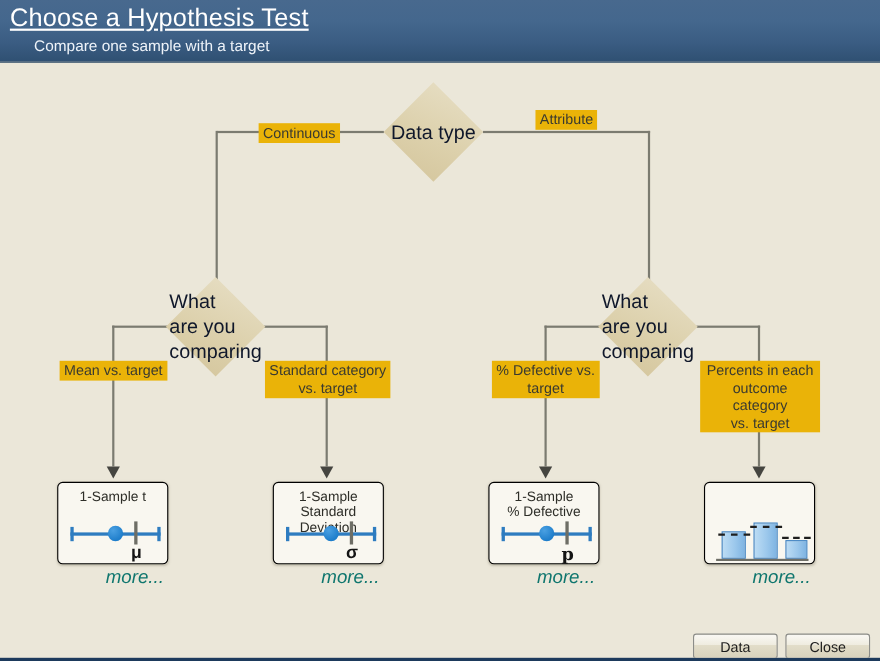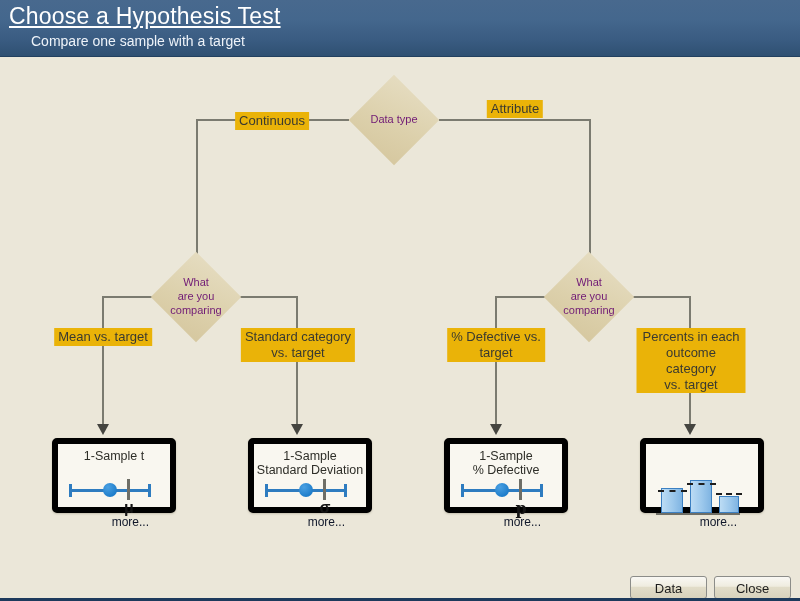--- a/index.html
+++ b/index.html
@@ -26,42 +26,42 @@
   }
   
   .diamond{position:absolute;width:90px;height:90px;}
   .diamond .shape{
     position:absolute;left:13px;top:13px;width:64px;height:64px;
     transform:rotate(45deg);
     background:linear-gradient(160deg,#e5dcc0 0%,#dcd0ab 60%,#d6c8a0 100%);
   }
   .diamond .dlabel{
     position:absolute;left:0;top:0;width:100%;height:100%;
-    display:flex;align-items:center;justify-content:center;text-align:center;
-    font-size:11px;line-height:1.25;color:#701a75;white-space:pre-line;
+    display:flex;align-items:center;justify-content:center;text-align:left;
+    font-size:18px;line-height:1.25;color:#0f172a;white-space:pre-line;
   }
   
   .blabel{
     position:absolute;transform:translateX(-50%);
     background:#eab308;padding:1px 4px;
     font-size:13px;line-height:1.22;color:#3a3a30;text-align:center;white-space:pre-line;
   }
   
   .card{
-    position:absolute;width:124px;height:75px;box-sizing:border-box;
-    background:#f9f7f0;border:6px solid #000000;border-radius:5px;
+    position:absolute;width:101px;height:75px;box-sizing:border-box;
+    background:#f9f7f0;border:1px solid #000000;border-radius:5px;
     box-shadow:0 1px 2px rgba(120,115,95,.35);cursor:pointer;
   }
   .card-title{
     position:absolute;left:0;top:5px;width:100%;
     text-align:center;font-size:12.5px;line-height:1.15;color:#2e2e28;white-space:pre-line;
   }
   .more{
     position:absolute;width:104px;text-align:right;padding-right:7px;box-sizing:border-box;
-    font-size:12px;color:#0f172a;cursor:pointer;
+    font-size:17px;font-style:italic;color:#0f766e;cursor:pointer;
   }
   
   .ivl{position:absolute;left:11px;top:36px;width:82px;height:36px;}
   .ivl .bar{position:absolute;left:0;top:9px;width:82px;height:3px;background:#2e7cc0;}
   .ivl .tickL,.ivl .tickR{position:absolute;top:4px;width:3px;height:13px;background:#2e7cc0;}
   .ivl .tickL{left:0;} .ivl .tickR{right:0;}
   .ivl .dot{position:absolute;left:34px;top:3px;width:14px;height:14px;border-radius:50%;
     background:radial-gradient(circle at 35% 30%,#4aa0e2,#1f7ecb 70%);}
   .ivl .gtick{position:absolute;left:58px;top:-1px;width:3px;height:21px;background:#6e6e66;}
   .ivl .sym{position:absolute;left:44px;top:19px;width:32px;text-align:center;

